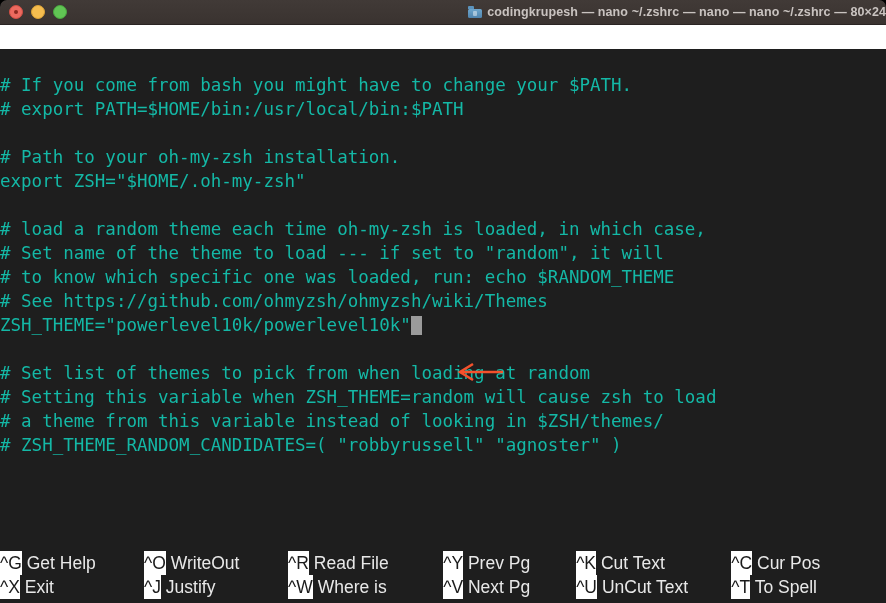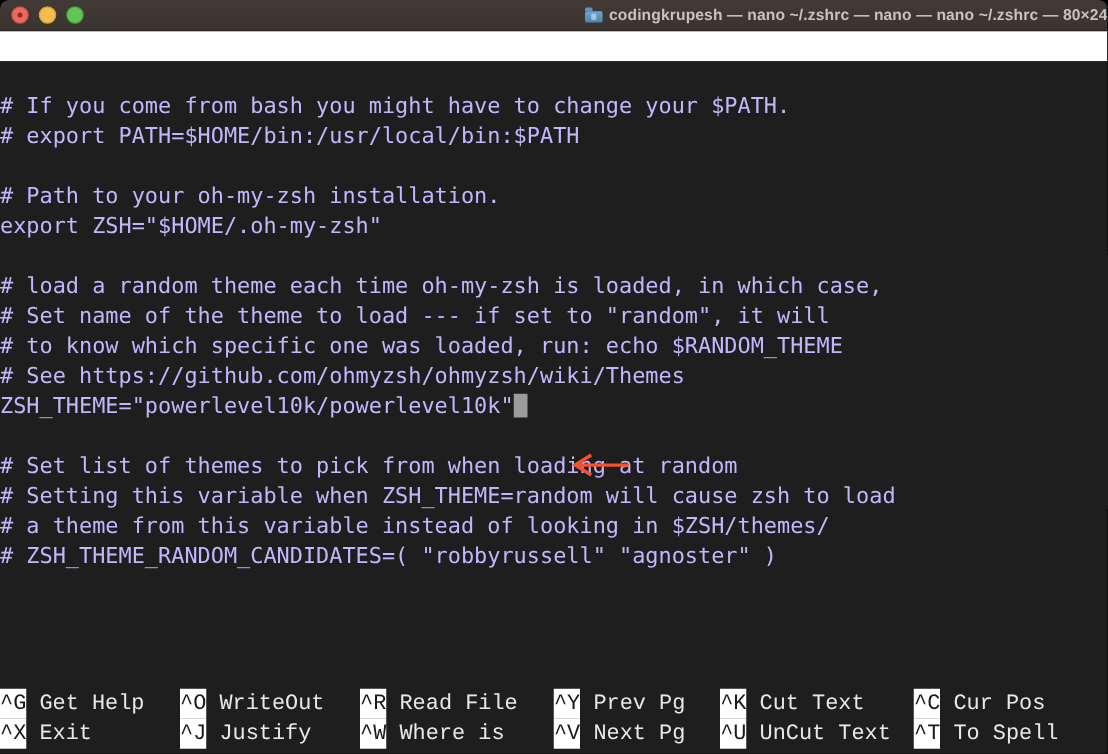--- a/index.html
+++ b/index.html
@@ -117,21 +117,21 @@
   #editor {
     position: relative;
     background: #1e1e1e;
     height: 479px;
     overflow: hidden;
   }
   .line {
     height: 24px;
     line-height: 24px;
     font-size: 17.5px;
-    color: #c4b5fd;
+    color: #14b8a6;
     white-space: pre;
     font-family: "DejaVu Sans Mono", monospace;
   }
   .cursor-block {
     display: inline-block;
     width: 11px;
     height: 19px;
     vertical-align: -4px;
     background: #9b9b9b;
   }
@@ -153,21 +153,21 @@
     bottom: 0;
     width: 886px;
     height: 52px;
     background: #1e1e1e;
   }
   .shortcut-row {
     height: 24px;
     line-height: 24px;
     font-size: 17.5px;
     white-space: pre;
-    font-family: Liberation Mono, monospace;
+    font-family: Liberation Sans, sans-serif;
     position: relative;
   }
   .sc {
     position: absolute;
     top: 0;
     white-space: pre;
   }
   .sc .key {
     background: #ffffff;
     color: #1b1b1b;

